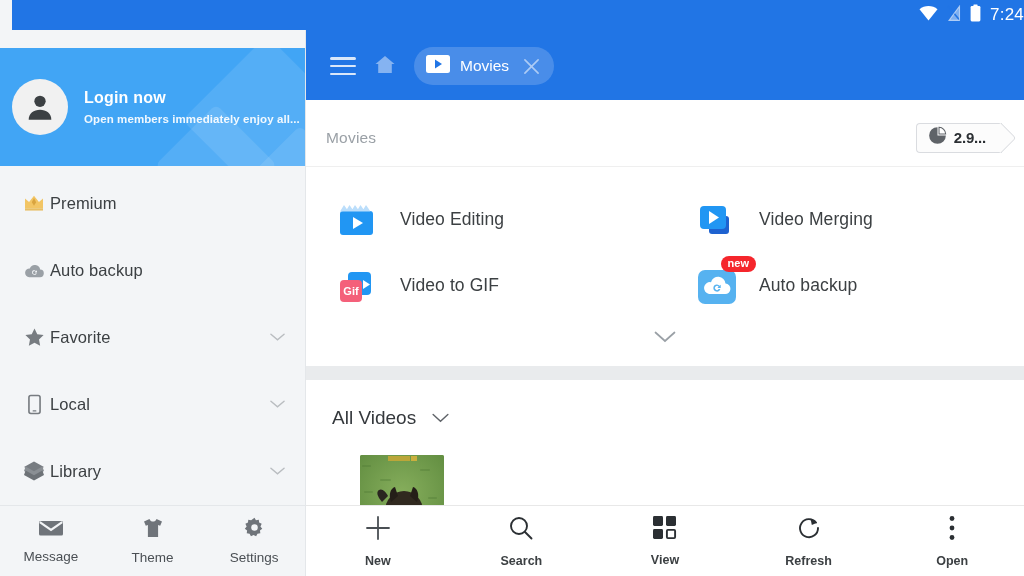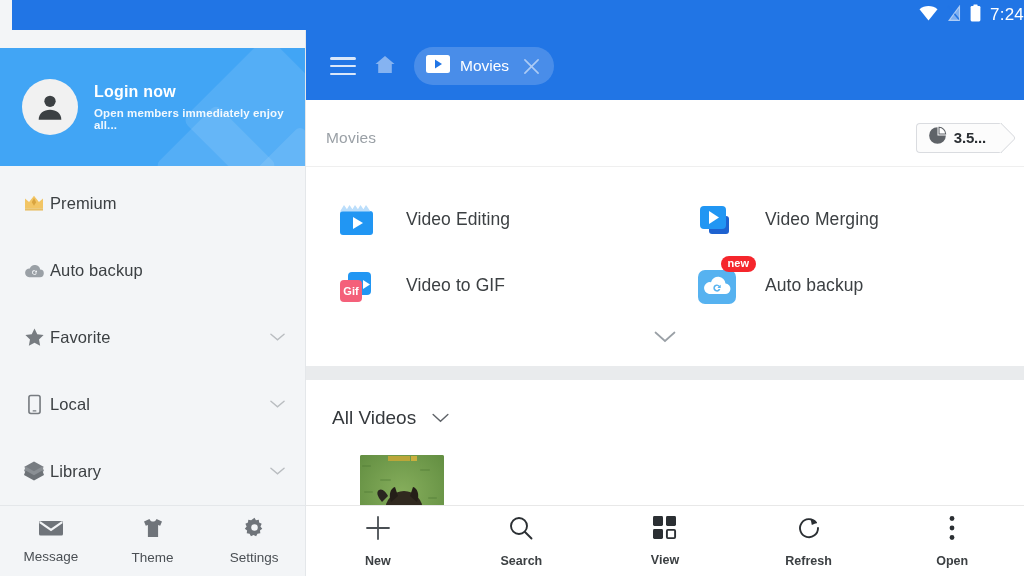--- a/index.html
+++ b/index.html
@@ -22,21 +22,21 @@
 
   
   .sidebar{
     position:relative; width:306px; height:576px;
     background:#F3F5F7; border-right:1px solid #E4E7EA;
     display:flex; flex-direction:column; z-index:30;
   }
   .drawer-head{
     position:relative; height:128px; margin-top:48px;
     background:#41A5F5; overflow:hidden;
-    display:flex; align-items:center; padding-left:22px; gap:16px;
+    display:flex; align-items:center; padding-left:12px; gap:16px;
   }
   .drawer-head .deco{ position:absolute; background:rgba(255,255,255,.10); }
   .deco1{ width:120px; height:120px; transform:rotate(45deg); right:-22px; top:12px; border-radius:8px;}
   .deco2{ width:86px; height:86px; transform:rotate(45deg); right:46px; top:74px; border-radius:6px;}
   .deco3{ width:70px; height:70px; transform:rotate(45deg); right:-30px; top:92px; border-radius:6px;}
   .avatar{
     width:56px; height:56px; border-radius:50%; background:#F1F1F1;
     display:flex; align-items:center; justify-content:center; flex:none; z-index:2;
   }
   .login-text{ z-index:2; }
@@ -96,21 +96,21 @@
     content:""; position:absolute; right:-10px; top:-1px;
     width:21px; height:21px; background:#FCFCFC;
     border:1px solid #DADCE0; border-left:none; border-bottom:none;
     transform:rotate(45deg) ; border-radius:0 4px 0 0;
     top:3px;
   }
   .size-text{ font-size:15px; font-weight:bold; color:#2B2F33; z-index:2; letter-spacing:-.2px; }
 
   .feature-wrap{ background:#fff; padding:10px 0 0 0; }
   .feature-grid{ display:flex; flex-wrap:wrap; }
-  .feature{ width:50%; height:66px; display:flex; align-items:center; padding-left:30px; gap:26px; }
+  .feature{ width:50%; height:66px; display:flex; align-items:center; padding-left:30px; gap:20px; }
   .f-ico{ position:relative; width:44px; height:44px; flex:none; }
   .f-label{ font-size:17.5px; color:#3C4043; letter-spacing:.1px; }
   .badge-new{
     position:absolute; top:-8px; right:-17px; background:#F5262C; color:#fff;
     font-size:11px; font-weight:bold; border-radius:10px; padding:2px 7px 3px; line-height:1;
   }
   .expander{ height:38px; display:flex; align-items:center; justify-content:center; }
   .grey-gap{ height:14px; background:#E9EBED; }
 
   .videos-head{ height:56px; display:flex; align-items:center; padding-left:26px; gap:16px; }
@@ -289,21 +289,21 @@
 
     <div class="section-head">
       <span class="section-title">Movies</span>
       <div class="size-tag">
         <span>
           <svg width="19" height="19" viewBox="0 0 20 20">
             <path d="M10 10V1.2A8.8 8.8 0 1 0 18.8 10z" fill="#5F6368"></path>
             <path d="M11.6 1.4V8.4h7A7.1 7.1 0 0 0 11.6 1.4z" fill="#fff" stroke="#5F6368" stroke-width="1.1"></path>
           </svg>
         </span>
-        <span class="size-text">3.5...</span>
+        <span class="size-text">2.9...</span>
       </div>
     </div>
 
     <div class="feature-wrap">
       <div class="feature-grid">
 
         <div class="feature">
           <span class="f-ico">
             <svg width="44" height="44" viewBox="0 0 44 44">
               <rect x="4" y="13" width="33" height="24" rx="3" fill="#2196F3"></rect>

